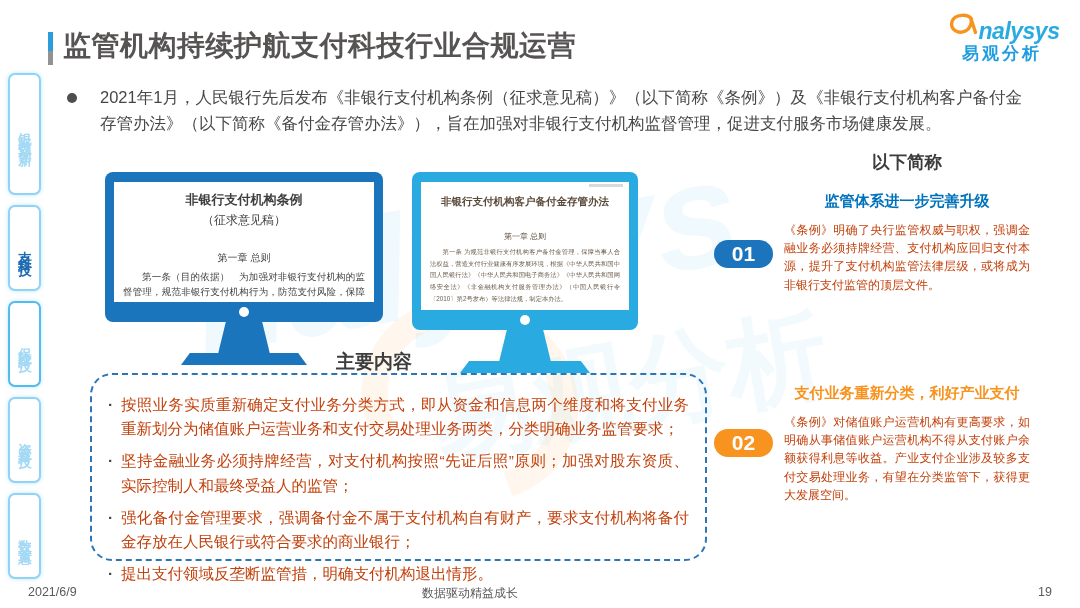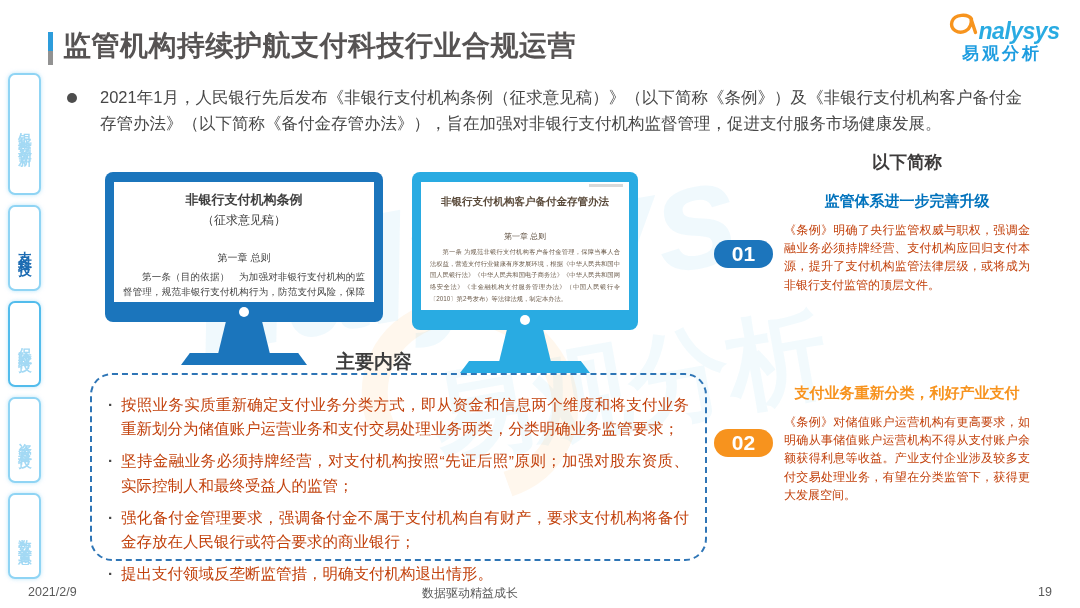--- a/index.html
+++ b/index.html
@@ -181,17 +181,17 @@
   <div class="badge badge-01">
     <span>01</span>
   </div>
 
   <div class="sec-title sec2-title">支付业务重新分类，利好产业支付</div>
   <p class="sec-body sec2-body">《条例》对储值账户运营机构有更高要求，如明确从事储值账户运营机构不得从支付账户余额获得利息等收益。产业支付企业涉及较多支付交易处理业务，有望在分类监管下，获得更大发展空间。</p>
   <div class="badge badge-02">
     <span>02</span>
   </div>
 
-  <div class="footer-date">2021/2/9</div>
+  <div class="footer-date">2021/6/9</div>
   <div class="footer-tagline">数据驱动精益成长</div>
   <div class="footer-page">19</div>
 
 </div>
 
 </body></html>

